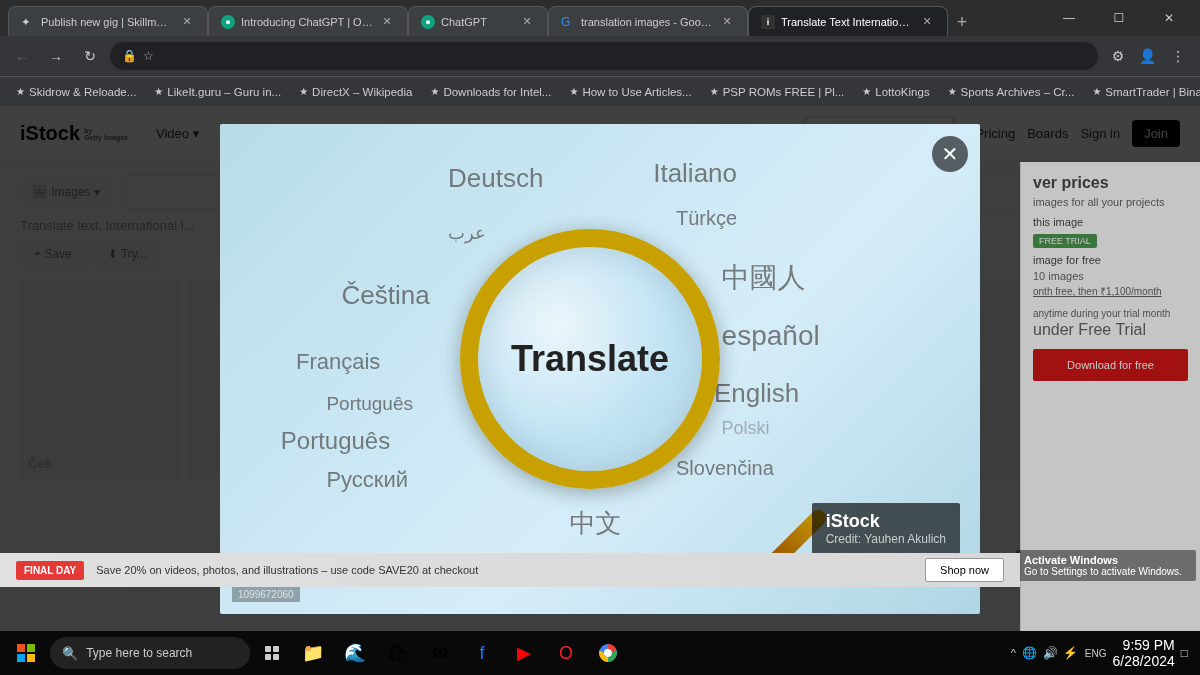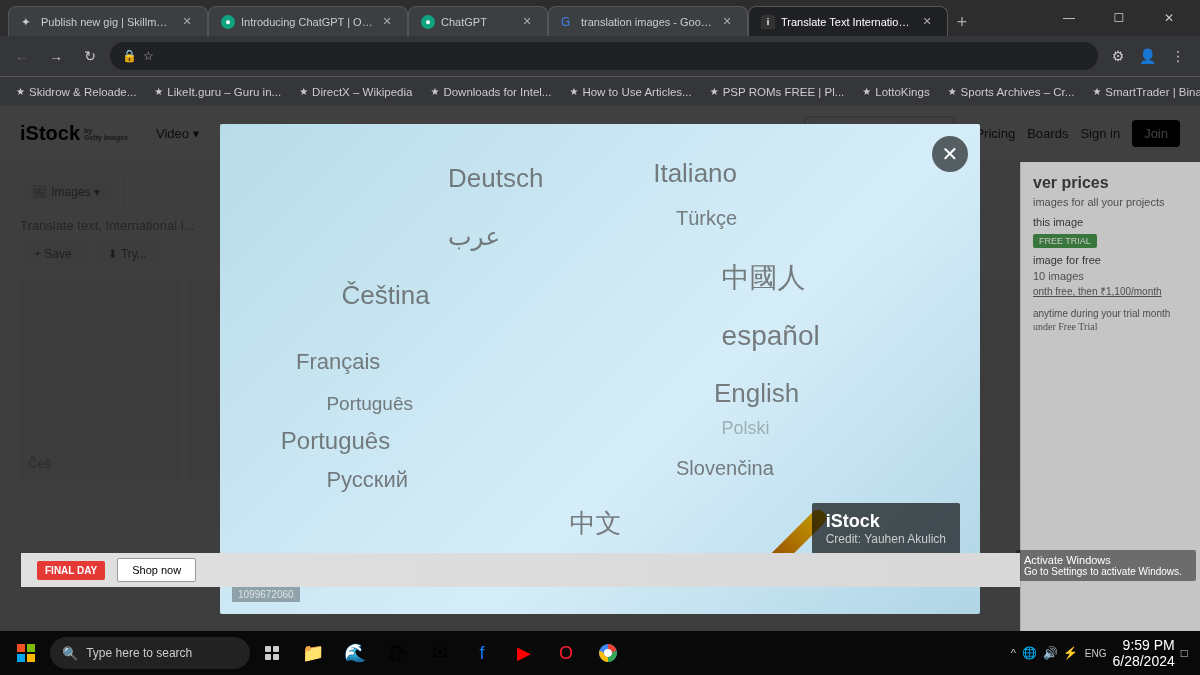--- a/index.html
+++ b/index.html
@@ -73,21 +73,21 @@
     .bg-sidebar { position: absolute; right: 0; top: 0; bottom: 0; width: 200px; background: #fff; border-left: 1px solid #ddd; padding: 16px; overflow: hidden; opacity: 0.85; }
 
     
     .bottom-bar { position: absolute; bottom: 0; left: 0; right: 0; height: 40px; background: linear-gradient(to right, #e0e0e0, #d8d8d8); display: flex; align-items: center; gap: 12px; padding: 0 16px; }
     .final-day-badge { background: #e53935; color: #fff; font-size: 10px; font-weight: bold; padding: 4px 8px; border-radius: 2px; }
     .bottom-bar-text { font-size: 11px; color: #333; flex: 1; }
     .shop-btn { background: #fff; border: 1px solid #999; font-size: 11px; padding: 5px 14px; border-radius: 2px; cursor: pointer; }
 
     
     .activate-windows { position: absolute; bottom: 44px; right: 4px; background: rgba(0,0,0,0.5); color: #fff; font-size: 10px; padding: 4px 8px; border-radius: 2px; width: 180px; }
-    .activate-title { font-size: 11px; font-weight: normal; }
+    .activate-title { font-size: 11px; font-weight: bold; }
 
     
     .taskbar { height: 44px; background: rgba(0,0,0,0.85); display: flex; align-items: center; padding: 0 4px; gap: 2px; position: relative; }
     .taskbar-start { width: 44px; height: 44px; display: flex; align-items: center; justify-content: center; cursor: pointer; }
     .taskbar-search { height: 32px; background: rgba(255,255,255,0.1); border-radius: 16px; display: flex; align-items: center; padding: 0 12px; gap: 8px; min-width: 200px; color: #ccc; font-size: 12px; cursor: text; }
     .taskbar-icon { width: 40px; height: 40px; display: flex; align-items: center; justify-content: center; cursor: pointer; border-radius: 4px; }
     .taskbar-right { margin-left: auto; display: flex; align-items: center; gap: 8px; color: #fff; }
     .taskbar-time { font-size: 14px; color: #fff; text-align: right; }
   </style>
 </head>
@@ -252,35 +252,38 @@
           <span>✕</span>
         </div>
 
         <div class="modal-image">
           <div class="translation-bg">
 
             <div class="lang-words">
               <span class="lang-word" style="top:8%;left:30%;font-size:26px;">Deutsch</span>
               <span class="lang-word" style="top:7%;left:57%;font-size:26px;">Italiano</span>
               <span class="lang-word" style="top:17%;left:60%;font-size:20px;">Türkçe</span>
-              <span class="lang-word" style="top:20%;left:30%;font-size:25px;font-family:serif;">عرب</span>
+              <span class="lang-word" style="top:20%;left:30%;font-size:18px;font-family:serif;">عرب</span>
               <span class="lang-word" style="top:22%;left:66%;font-size:28px;margin-top:28px;">中國人</span>
               <span class="lang-word" style="top:32%;left:16%;font-size:26px;">Čeština</span>
               <span class="lang-word" style="top:40%;left:66%;font-size:28px;">español</span>
               <span class="lang-word" style="top:46%;left:10%;font-size:22px;">Français</span>
               <span class="lang-word" style="top:52%;left:65%;font-size:26px;">English</span>
               <span class="lang-word" style="top:55%;left:14%;font-size:19px;">Português</span>
               <span class="lang-word" style="top:60%;left:66%;font-size:18px;opacity:0.4;">Polski</span>
               <span class="lang-word" style="top:62%;left:8%;font-size:24px;">Português</span>
               <span class="lang-word" style="top:70%;left:14%;font-size:22px;">Русский</span>
               <span class="lang-word" style="top:68%;left:60%;font-size:20px;">Slovenčina</span>
               <span class="lang-word" style="top:78%;left:46%;font-size:26px;font-family:Liberation Mono, monospace;">中文</span>
             </div>
 
             <div class="magnifier">
+              <div class="mag-glass-outer">
+                <span class="translate-text">Translate</span>
+              </div>
               <div class="mag-handle"></div>
             </div>
 
             <div class="istock-watermark">
               <div class="istock-watermark-title">iStock</div>
               <div class="istock-watermark-credit">Credit: Yauhen Akulich</div>
             </div>
 
             <div class="image-id">1099672060</div>
 
@@ -293,30 +296,32 @@
 
     <div class="bg-sidebar" style="position:absolute;right:0;top:56px;width:180px;background:#fff;padding:12px;font-size:11px;opacity:0.7;">
       <div style="font-size:16px;font-weight:bold;color:#333;margin-bottom:4px;">ver prices</div>
       <div style="font-size:11px;color:#555;margin-bottom:8px;">images for all your projects</div>
       <div style="font-size:11px;color:#333;margin-bottom:6px;">this image</div>
       <div style="background:#388e3c;color:#fff;padding:2px 6px;font-size:9px;border-radius:2px;display:inline-block;margin-bottom:6px;">FREE TRIAL</div>
       <div style="font-size:11px;color:#333;margin-bottom:4px;">image for free</div>
       <div style="font-size:11px;color:#555;margin-bottom:2px;">10 images</div>
       <div style="font-size:10px;color:#555;margin-bottom:10px;text-decoration:underline;">onth free, then ₹1,100/month</div>
       <div style="font-size:10px;color:#555;margin-bottom:2px;">anytime during your trial month</div>
-      <div style="font-size:10px;color:#555;margin-bottom:10px;font-family:Liberation Serif, serif;">under Free Trial</div>
+      <div style="font-size:16px;color:#555;margin-bottom:10px;">under Free Trial</div>
+      <button style="width:100%;height:32px;background:#c00;color:#fff;border:none;font-size:11px;border-radius:2px;cursor:pointer;">Download for free</button>
     </div>
 
     <div class="activate-windows" style="position:absolute;bottom:50px;right:4px;background:rgba(0,0,0,0.45);color:#fff;padding:4px 8px;font-size:10px;border-radius:2px;">
       <div class="activate-title">Activate Windows</div>
       <div>Go to Settings to activate Windows.</div>
     </div>
 
-    <div class="bottom-bar" style="position:absolute;bottom:44px;left:0;right:180px;height:34px;margin-left:21px;">
+    <div class="bottom-bar" style="position:absolute;bottom:44px;left:0;right:180px;height:34px;">
       <div class="final-day-badge">FINAL DAY</div>
+      <div class="bottom-bar-text">Save 20% on videos, photos, and illustrations – use code SAVE20 at checkout</div>
       <button class="shop-btn">Shop now</button>
     </div>
 
   </div>
 
   <div class="taskbar" style="height:44px;">
 
     <div class="taskbar-start">
       <svg width="18" height="18" viewBox="0 0 18 18">
         <rect x="0" y="0" width="8" height="8" fill="#f25022"></rect>

